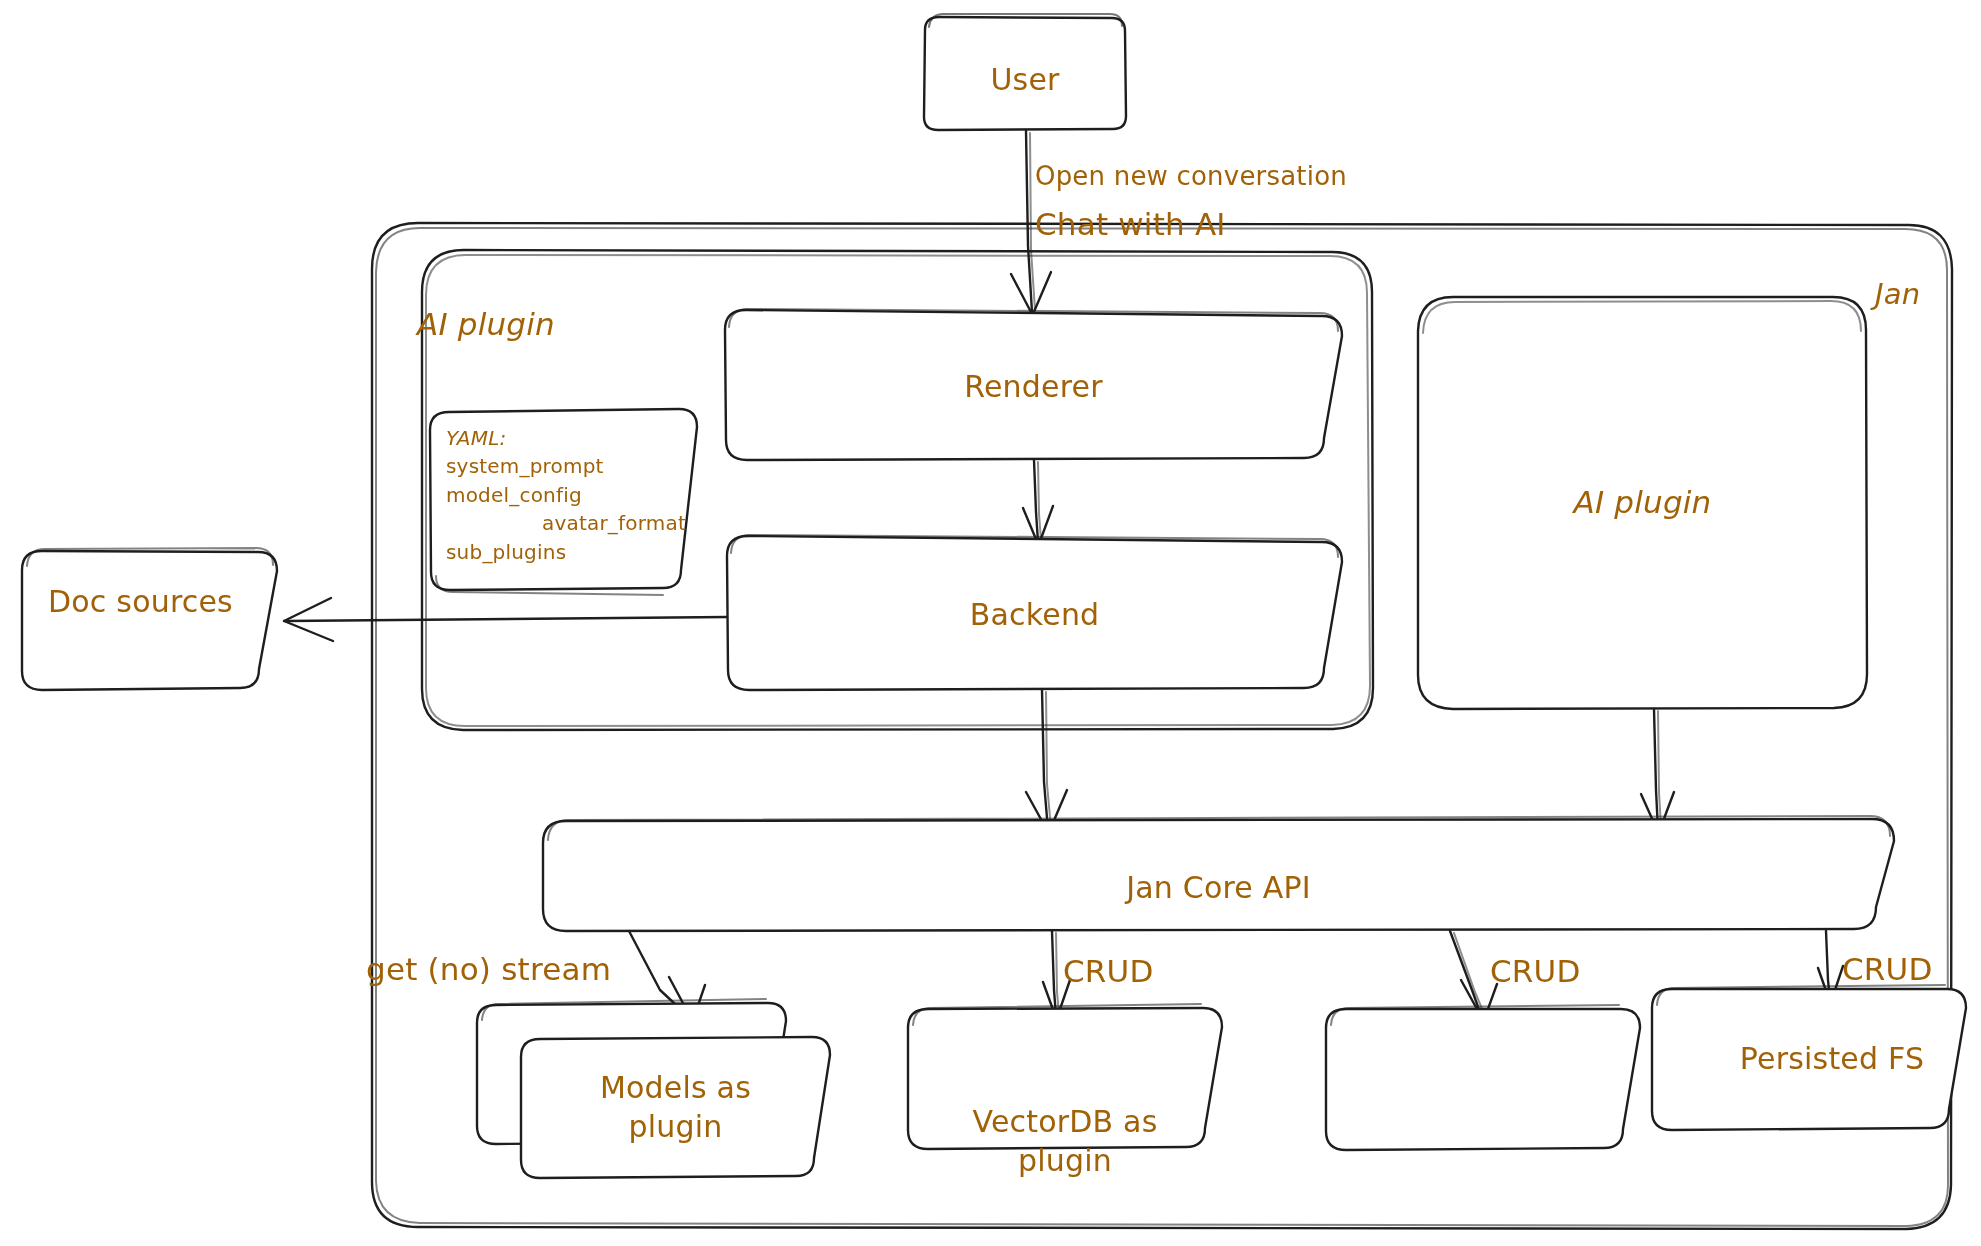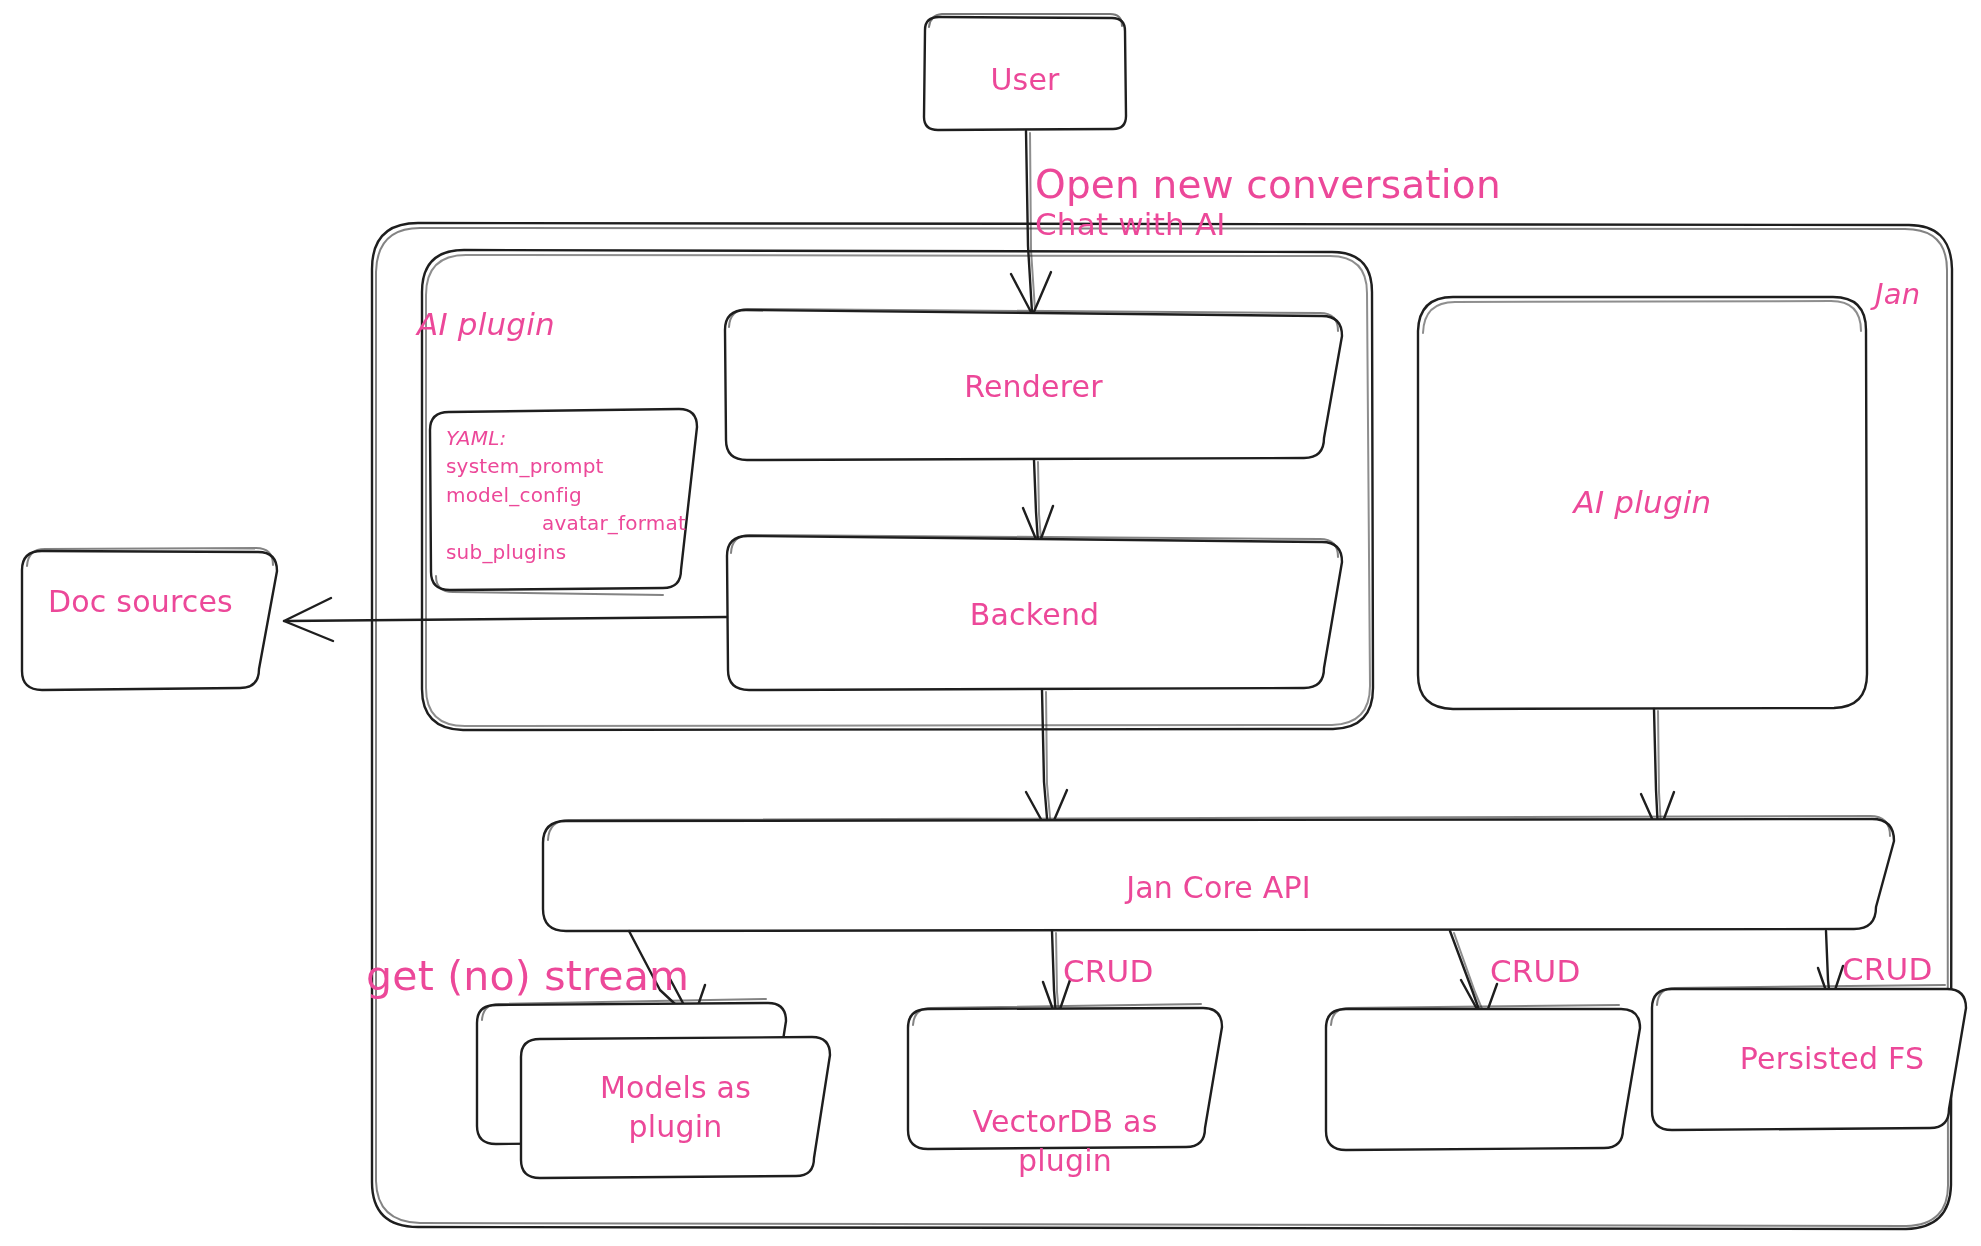--- a/index.html
+++ b/index.html
@@ -8,21 +8,21 @@
     width:1981px;height:1246px;position:relative;overflow:hidden;
     color:#1b1b1f;
   }
   #stage{position:absolute;left:0;top:0;width:1981px;height:1246px;}
   svg.layer{position:absolute;left:0;top:0;width:1981px;height:1246px;overflow:visible;}
   svg.layer *{vector-effect:none;}
 
   .lbl{
     position:absolute;
     font-family:"DejaVu Sans", sans-serif;
-    color:#ec4899;
+    color:#a16207;
     white-space:pre;
     line-height:1.28;
     letter-spacing:0.2px;
     -webkit-font-smoothing:antialiased;
   }
   .node-label{
     display:flex;align-items:center;justify-content:center;
     text-align:center;
     font-size:30px;
   }
@@ -167,21 +167,21 @@
     </g>
 
     <g>
       <path class="sk-box" d="M1652 1008 q0 -19 20 -19 L1947 989 q19 0 19 19 L1949 1109 q0 19 -19 19 L1672 1130 q-20 0 -20 -19 Z"></path>
       <path class="sk-thin" d="M1657 1005 q1 -17 18 -17 L1945 985" opacity="0.55"></path>
     </g>
   </svg>
 
   <div class="lbl node-label" style="left:925px;top:30px;width:200px;height:100px;">User</div>
 
-  <div class="lbl free" style="left:1035px;top:160px;font-size:39px;">Open new conversation</div>
+  <div class="lbl free" style="left:1035px;top:160px;font-size:26px;">Open new conversation</div>
 
   <div class="lbl free" style="left:1035px;top:205px;font-size:31px;text-align:right;">Chat with AI</div>
 
   <div class="lbl free italicish" style="left:1875px;top:276px;font-size:29px;">Jan</div>
 
   <div class="lbl free italicish" style="left:417px;top:305px;font-size:31px;">AI plugin</div>
 
   <div class="lbl node-label" style="left:725px;top:316px;width:617px;height:142px;">Renderer</div>
 
   <div class="lbl node-label" style="left:727px;top:542px;width:615px;height:146px;">Backend</div>
@@ -193,21 +193,21 @@
   <div style="position:absolute;left:446px;top:424px;width:240px;">
     <div class="lbl small italicish" style="position:static;display:block;">YAML:</div>
     <div class="lbl small" style="position:static;display:block;">system_prompt</div>
     <div class="lbl small" style="position:static;display:block;">model_config</div>
     <div class="lbl small" style="position:static;display:block;text-align:right;">avatar_format</div>
     <div class="lbl small" style="position:static;display:block;">sub_plugins</div>
   </div>
 
   <div class="lbl node-label" style="left:543px;top:821px;width:1351px;height:134px;">Jan Core API</div>
 
-  <div class="lbl free" style="left:366px;top:950px;font-size:41px;">get (no) stream</div>
+  <div class="lbl free" style="left:366px;top:950px;font-size:31px;">get (no) stream</div>
 
   <div class="lbl free" style="left:1063px;top:952px;font-size:31px;">CRUD</div>
 
   <div class="lbl free" style="left:1490px;top:952px;font-size:31px;">CRUD</div>
 
   <div class="lbl free" style="left:1842px;top:950px;font-size:31px;">CRUD</div>
 
   <div class="lbl node-label" style="left:521px;top:1037px;width:309px;height:141px;white-space:pre-line;">Models as
 plugin</div>
 

